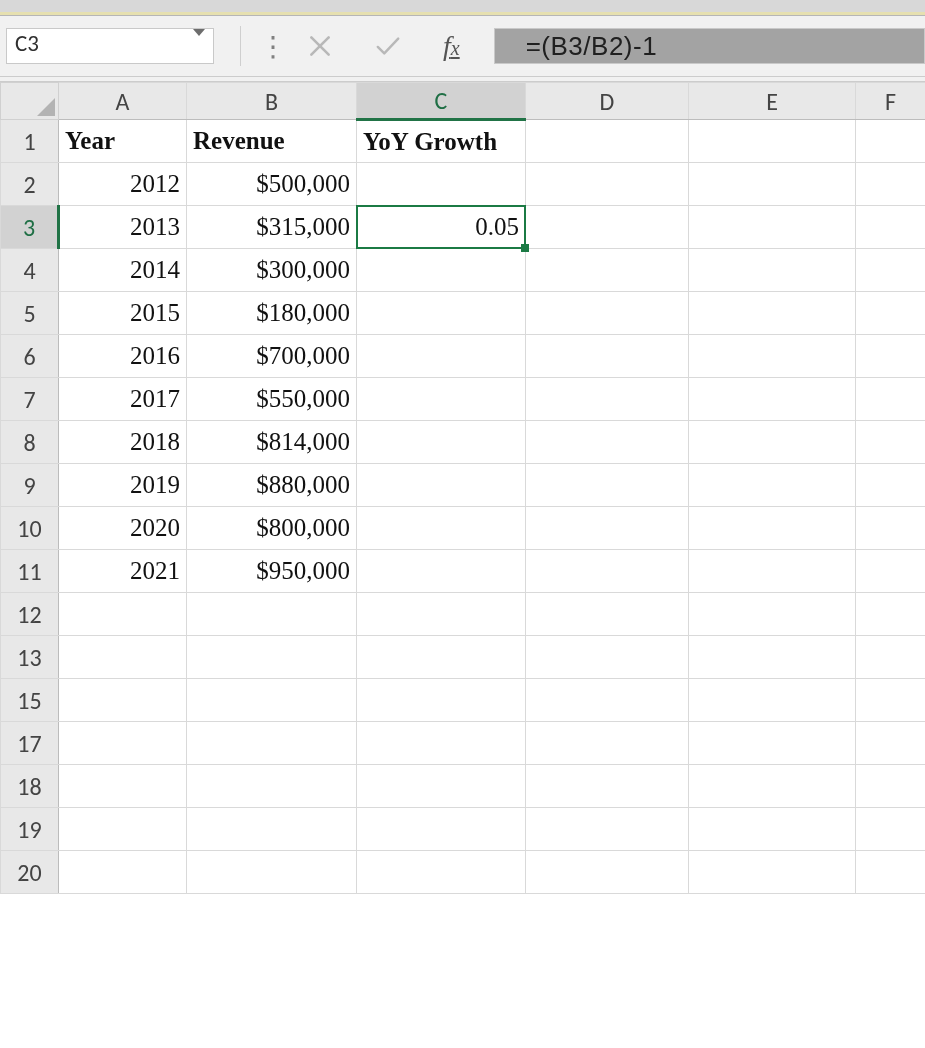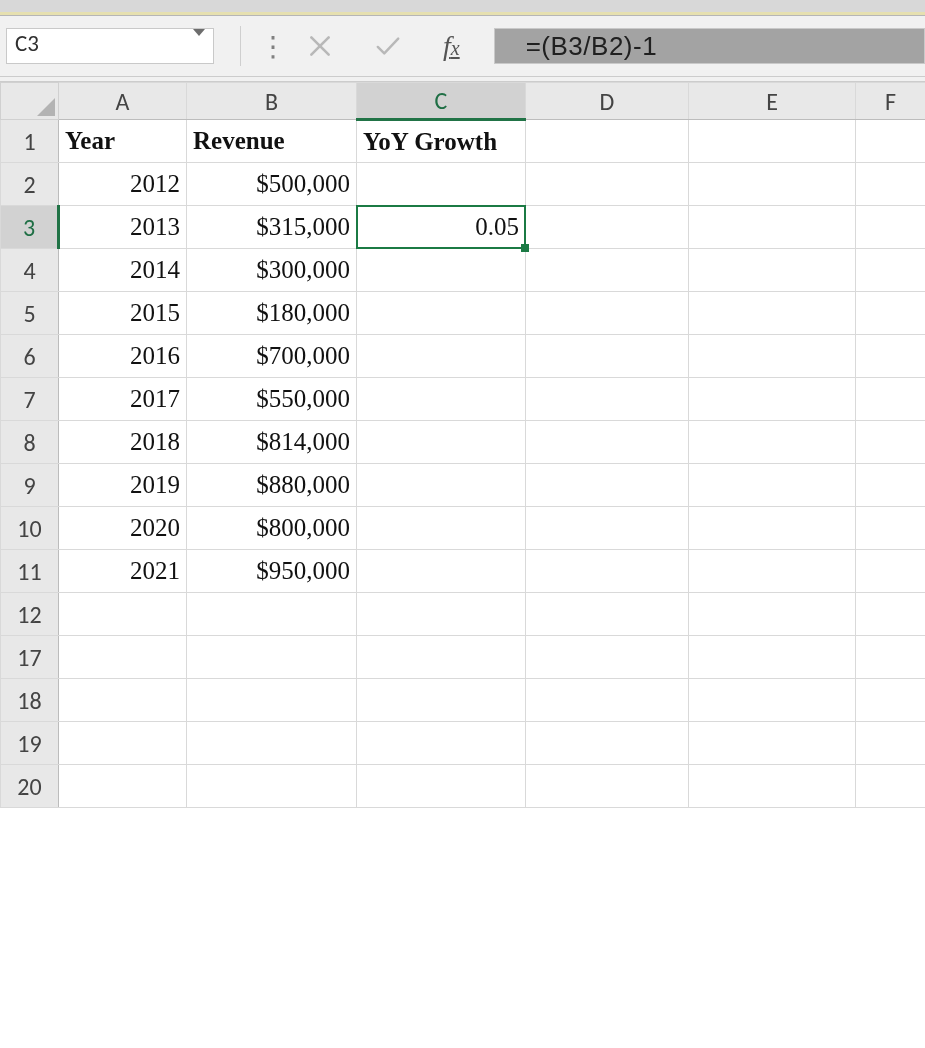--- a/index.html
+++ b/index.html
@@ -341,20 +341,38 @@
           <tr>
             <th><span>12</span></th>
             <td></td>
             <td></td>
             <td></td>
             <td></td>
             <td></td>
             <td></td>
           </tr>
           <tr>
+            <th><span>13</span></th>
+            <td></td>
+            <td></td>
+            <td></td>
+            <td></td>
+            <td></td>
+            <td></td>
+          </tr>
+          <tr>
+            <th><span>15</span></th>
+            <td></td>
+            <td></td>
+            <td></td>
+            <td></td>
+            <td></td>
+            <td></td>
+          </tr>
+          <tr>
             <th><span>17</span></th>
             <td></td>
             <td></td>
             <td></td>
             <td></td>
             <td></td>
             <td></td>
           </tr>
           <tr>
             <th><span>18</span></th>

